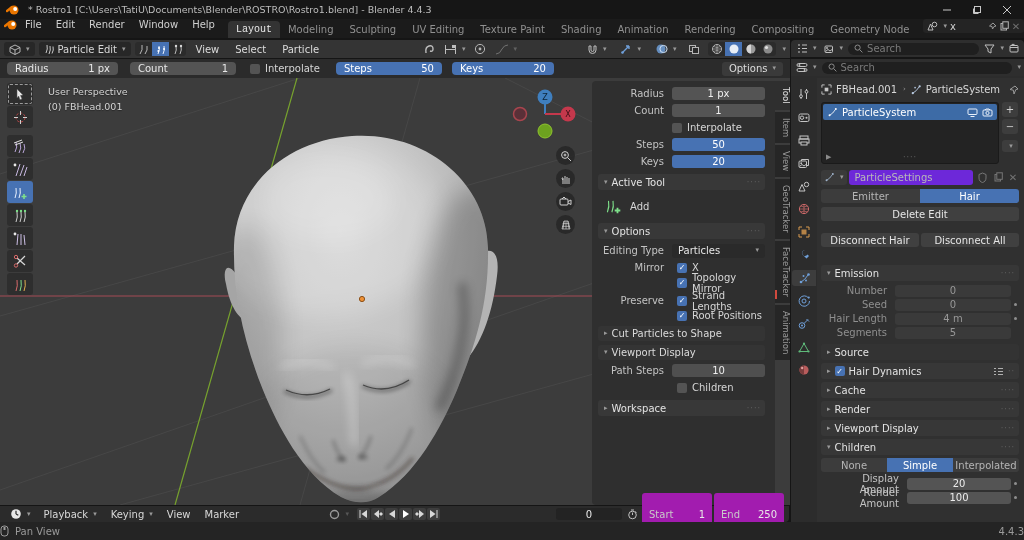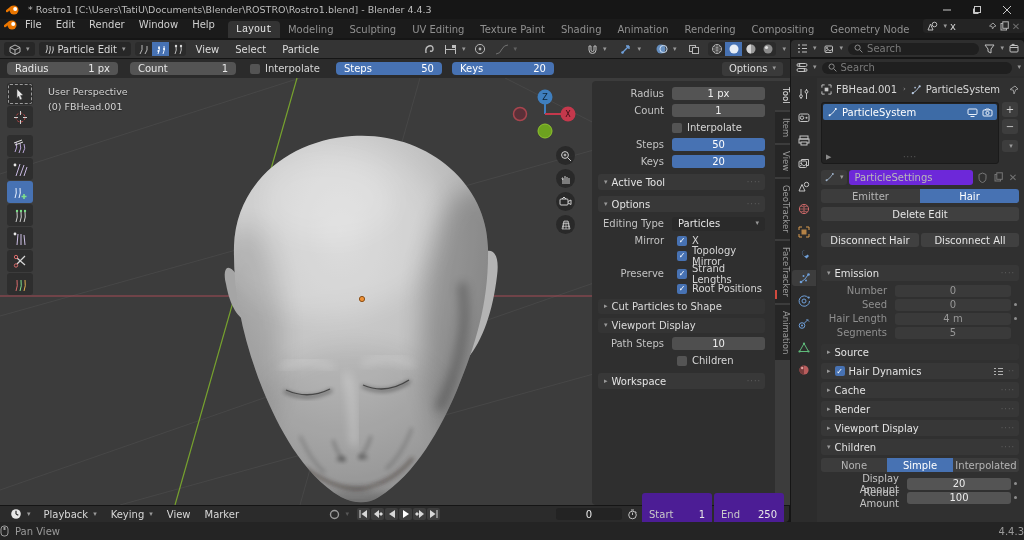--- a/index.html
+++ b/index.html
@@ -88,21 +88,21 @@
   .ntab.active{background:#2f2f2f;color:#e0e0e0;}
 
   
   .timeline{position:absolute;left:0;top:468px;width:789px;height:16px;background:#2b2b2b;
             border-radius:0 0 4px 0;display:flex;align-items:center;padding:0 5px;box-sizing:border-box;gap:2px;}
   .tl-menu{padding:0 6px;color:#d8d8d8;display:flex;align-items:center;gap:3px;}
   .pbgroup{display:flex;gap:1px;margin-left:6px;}
   .pbtn{width:13px;height:12px;background:#3d3d3d;display:flex;align-items:center;justify-content:center;border-radius:2px;}
   .framefield{width:66px;height:12px;background:#232323;border-radius:3px;display:flex;align-items:center;
               justify-content:center;color:#e8e8e8;}
-  .rangefield{height:12px;background:#4c1d95;border-radius:3px;display:flex;align-items:center;
+  .rangefield{height:12px;background:#a21caf;border-radius:3px;display:flex;align-items:center;
               justify-content:space-between;padding:15px 7px;color:#e8e8e8;}
   .rangefield .lab{color:#c9c9c9;margin-right:6px;}
 
   
   .rightcol{position:absolute;left:791px;top:2px;width:233px;height:482px;}
   .outliner-hdr{position:absolute;left:0;top:0;width:233px;height:17px;background:#2e2e2e;
                 border-radius:4px 4px 0 0;display:flex;align-items:center;padding:0 3px;box-sizing:border-box;gap:3px;}
   .search{flex:1;display:flex;align-items:center;background:#1f1f1f;border-radius:8px;height:12px;
           padding:0 6px;color:#7b7b7b;gap:4px;min-width:0;}
   .props{position:absolute;left:0;top:19px;width:233px;height:463px;background:#2c2c2c;border-radius:0 0 0 4px;}
@@ -570,20 +570,29 @@
         <div class="np-row">
           <span class="np-label">Keys</span>
           <span class="np-field blue">20</span>
         </div>
 
         <div class="np-head">
           <span class="chev">▾</span>
             <span>Active Tool</span>
           <span class="grip" style="margin-left:auto">····</span>
         </div>
+        <div class="row" style="height:22px;gap:8px;padding-left:6px">
+          <span class="i">
+              <svg width="18" height="18" viewBox="0 0 16 15">
+                <path d="M3,13 Q5,8 4,3 M7,13 Q9,8 8,3" fill="none" stroke="#7ee08a"></path>
+                <path d="M12,9v5 M9.5,11.5h5" stroke="#7ee08a" stroke-width="1.6"></path>
+              </svg>
+            </span>
+          <span>Add</span>
+        </div>
 
         <div class="np-head">
           <span class="chev">▾</span>
             <span>Options</span>
           <span class="grip" style="margin-left:auto">····</span>
         </div>
         <div class="np-row">
           <span class="np-label">Editing Type</span>
           <span class="drop">
             <span>Particles</span>

